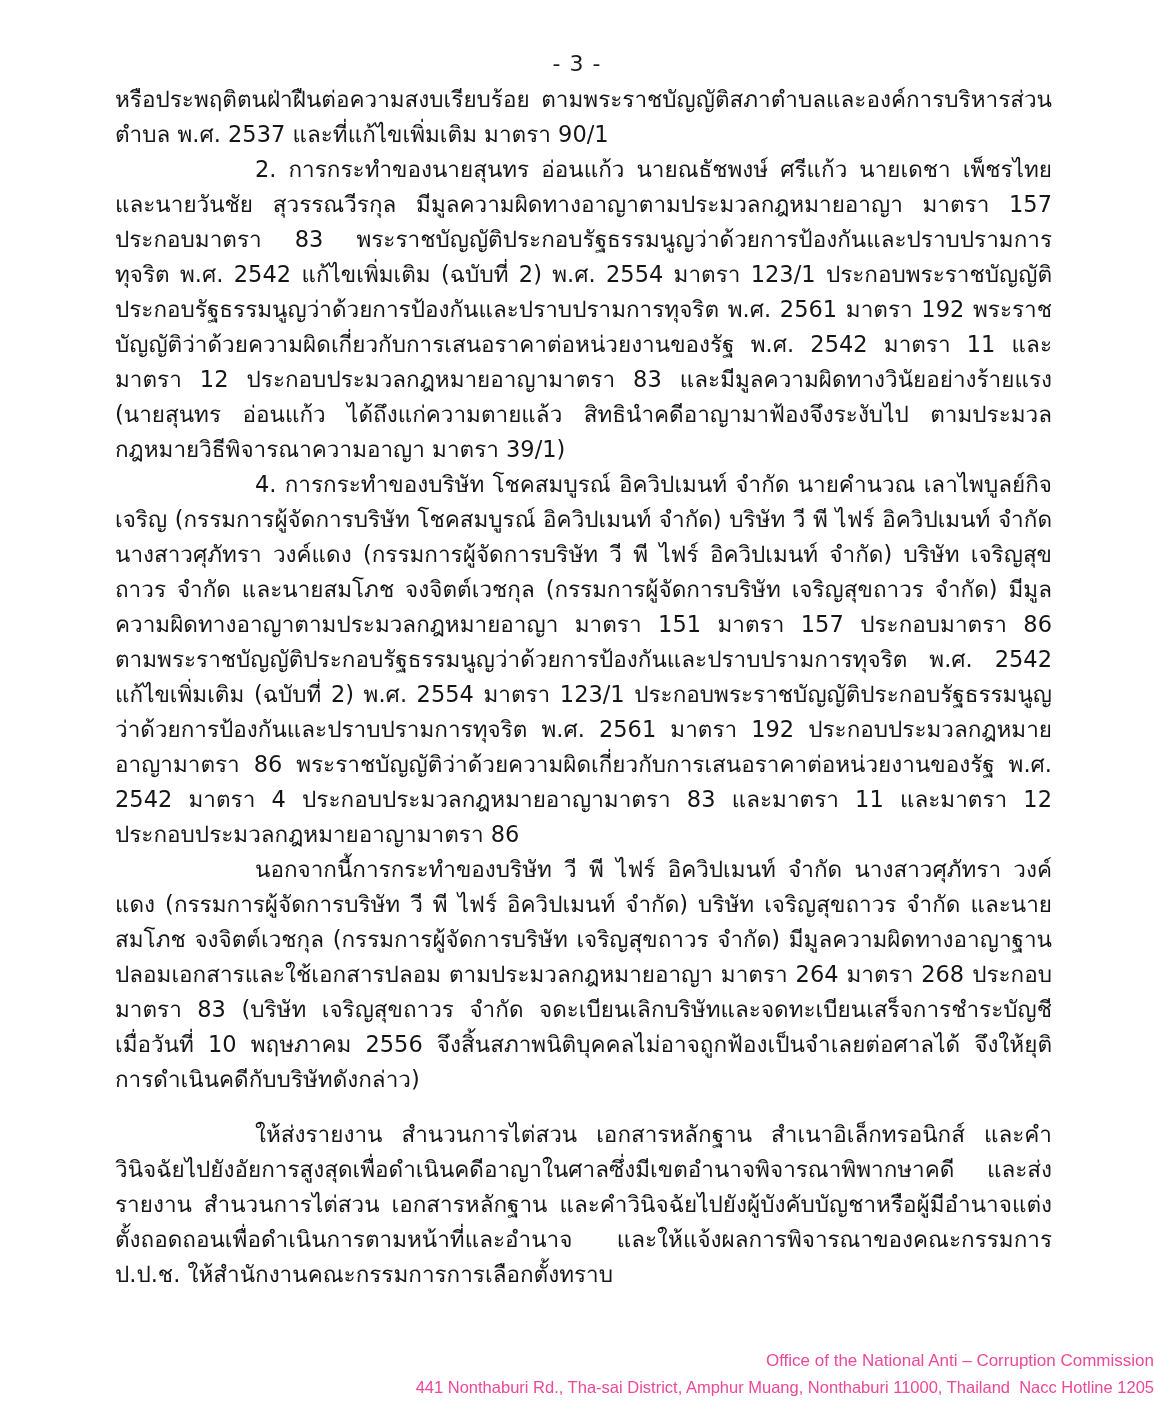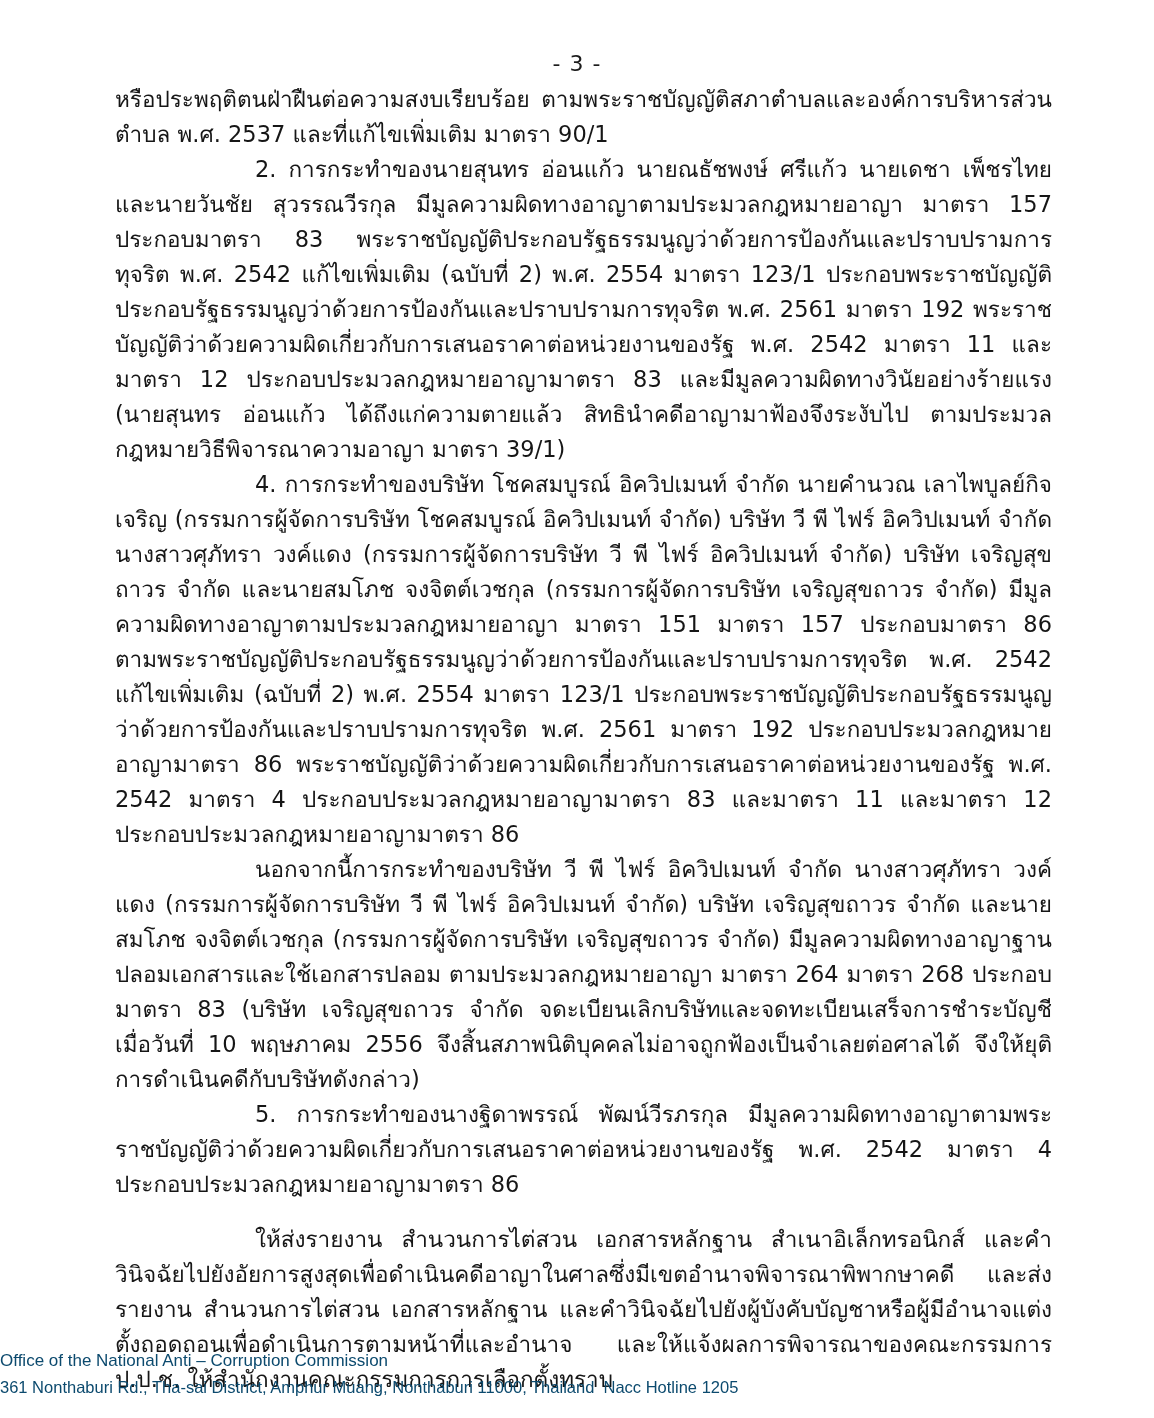--- a/index.html
+++ b/index.html
@@ -30,22 +30,22 @@
     color: #161616;
   }
   .para { text-indent: 0; }
   .para.indent { text-indent: 140px; }
   .para.gap { margin-top: 20px; }
   .footer {
     position: absolute;
     left: 0;
     right: 0;
     bottom: 18px;
-    text-align: left;
-    color: #0c4a6e;
+    text-align: right;
+    color: #ec4899;
     font-family: "Liberation Sans", "DejaVu Sans", sans-serif;
   }
   .footer .office-line {
     font-size: 17px;
     line-height: 26px;
   }
   .footer .address-line {
     font-size: 16.5px;
     line-height: 26px;
     white-space: pre;
@@ -56,22 +56,21 @@
 
 <div class="page">
 
   <div class="page-number">- 3 -</div>
 
   <div class="body-text">
     <p class="para">หรือประพฤติตนฝ่าฝืนต่อความสงบเรียบร้อย ตามพระราชบัญญัติสภาตำบลและองค์การบริหารส่วนตำบล พ.ศ. 2537 และที่แก้ไขเพิ่มเติม มาตรา 90/1</p>
     <p class="para indent">2. การกระทำของนายสุนทร อ่อนแก้ว นายณธัชพงษ์ ศรีแก้ว นายเดชา เพ็ชรไทย และนายวันชัย สุวรรณวีรกุล มีมูลความผิดทางอาญาตามประมวลกฎหมายอาญา มาตรา 157 ประกอบมาตรา 83 พระราชบัญญัติประกอบรัฐธรรมนูญว่าด้วยการป้องกันและปราบปรามการทุจริต พ.ศ. 2542 แก้ไขเพิ่มเติม (ฉบับที่ 2) พ.ศ. 2554 มาตรา 123/1 ประกอบพระราชบัญญัติประกอบรัฐธรรมนูญว่าด้วยการป้องกันและปราบปรามการทุจริต พ.ศ. 2561 มาตรา 192 พระราชบัญญัติว่าด้วยความผิดเกี่ยวกับการเสนอราคาต่อหน่วยงานของรัฐ พ.ศ. 2542 มาตรา 11 และ มาตรา 12 ประกอบประมวลกฎหมายอาญามาตรา 83 และมีมูลความผิดทางวินัยอย่างร้ายแรง (นายสุนทร อ่อนแก้ว ได้ถึงแก่ความตายแล้ว สิทธินำคดีอาญามาฟ้องจึงระงับไป ตามประมวลกฎหมายวิธีพิจารณาความอาญา มาตรา 39/1)</p>
     <p class="para indent">4. การกระทำของบริษัท โชคสมบูรณ์ อิควิปเมนท์ จำกัด นายคำนวณ เลาไพบูลย์กิจเจริญ (กรรมการผู้จัดการบริษัท โชคสมบูรณ์ อิควิปเมนท์ จำกัด) บริษัท วี พี ไฟร์ อิควิปเมนท์ จำกัด นางสาวศุภัทรา วงค์แดง (กรรมการผู้จัดการบริษัท วี พี ไฟร์ อิควิปเมนท์ จำกัด) บริษัท เจริญสุขถาวร จำกัด และนายสมโภช จงจิตต์เวชกุล (กรรมการผู้จัดการบริษัท เจริญสุขถาวร จำกัด) มีมูลความผิดทางอาญาตามประมวลกฎหมายอาญา มาตรา 151 มาตรา 157 ประกอบมาตรา 86 ตามพระราชบัญญัติประกอบรัฐธรรมนูญว่าด้วยการป้องกันและปราบปรามการทุจริต พ.ศ. 2542 แก้ไขเพิ่มเติม (ฉบับที่ 2) พ.ศ. 2554 มาตรา 123/1 ประกอบพระราชบัญญัติประกอบรัฐธรรมนูญว่าด้วยการป้องกันและปราบปรามการทุจริต พ.ศ. 2561 มาตรา 192 ประกอบประมวลกฎหมายอาญามาตรา 86 พระราชบัญญัติว่าด้วยความผิดเกี่ยวกับการเสนอราคาต่อหน่วยงานของรัฐ พ.ศ. 2542 มาตรา 4 ประกอบประมวลกฎหมายอาญามาตรา 83 และมาตรา 11 และมาตรา 12 ประกอบประมวลกฎหมายอาญามาตรา 86</p>
     <p class="para indent">นอกจากนี้การกระทำของบริษัท วี พี ไฟร์ อิควิปเมนท์ จำกัด นางสาวศุภัทรา วงค์แดง (กรรมการผู้จัดการบริษัท วี พี ไฟร์ อิควิปเมนท์ จำกัด) บริษัท เจริญสุขถาวร จำกัด และนายสมโภช จงจิตต์เวชกุล (กรรมการผู้จัดการบริษัท เจริญสุขถาวร จำกัด) มีมูลความผิดทางอาญาฐานปลอมเอกสารและใช้เอกสารปลอม ตามประมวลกฎหมายอาญา มาตรา 264 มาตรา 268 ประกอบมาตรา 83 (บริษัท เจริญสุขถาวร จำกัด จดะเบียนเลิกบริษัทและจดทะเบียนเสร็จการชำระบัญชี เมื่อวันที่ 10 พฤษภาคม 2556 จึงสิ้นสภาพนิติบุคคลไม่อาจถูกฟ้องเป็นจำเลยต่อศาลได้ จึงให้ยุติการดำเนินคดีกับบริษัทดังกล่าว)</p>
-    <p class="para indent">5. การกระทำของนางฐิดาพรรณ์ พัฒน์วีรภรกุล มีมูลความผิดทางอาญาตามพระราชบัญญัติว่าด้วยความผิดเกี่ยวกับการเสนอราคาต่อหน่วยงานของรัฐ พ.ศ. 2542 มาตรา 4 ประกอบประมวลกฎหมายอาญามาตรา 86</p>
     <p class="para indent gap">ให้ส่งรายงาน สำนวนการไต่สวน เอกสารหลักฐาน สำเนาอิเล็กทรอนิกส์ และคำวินิจฉัยไปยังอัยการสูงสุดเพื่อดำเนินคดีอาญาในศาลซึ่งมีเขตอำนาจพิจารณาพิพากษาคดี และส่งรายงาน สำนวนการไต่สวน เอกสารหลักฐาน และคำวินิจฉัยไปยังผู้บังคับบัญชาหรือผู้มีอำนาจแต่งตั้งถอดถอนเพื่อดำเนินการตามหน้าที่และอำนาจ และให้แจ้งผลการพิจารณาของคณะกรรมการ ป.ป.ช. ให้สำนักงานคณะกรรมการการเลือกตั้งทราบ</p>
   </div>
 
   <div class="footer">
     <div class="office-line">Office of the National Anti – Corruption Commission</div>
-    <div class="address-line">361 Nonthaburi Rd., Tha-sai District, Amphur Muang, Nonthaburi 11000, Thailand  Nacc Hotline 1205</div>
+    <div class="address-line">441 Nonthaburi Rd., Tha-sai District, Amphur Muang, Nonthaburi 11000, Thailand  Nacc Hotline 1205</div>
   </div>
 
 </div>
 
 </body></html>

